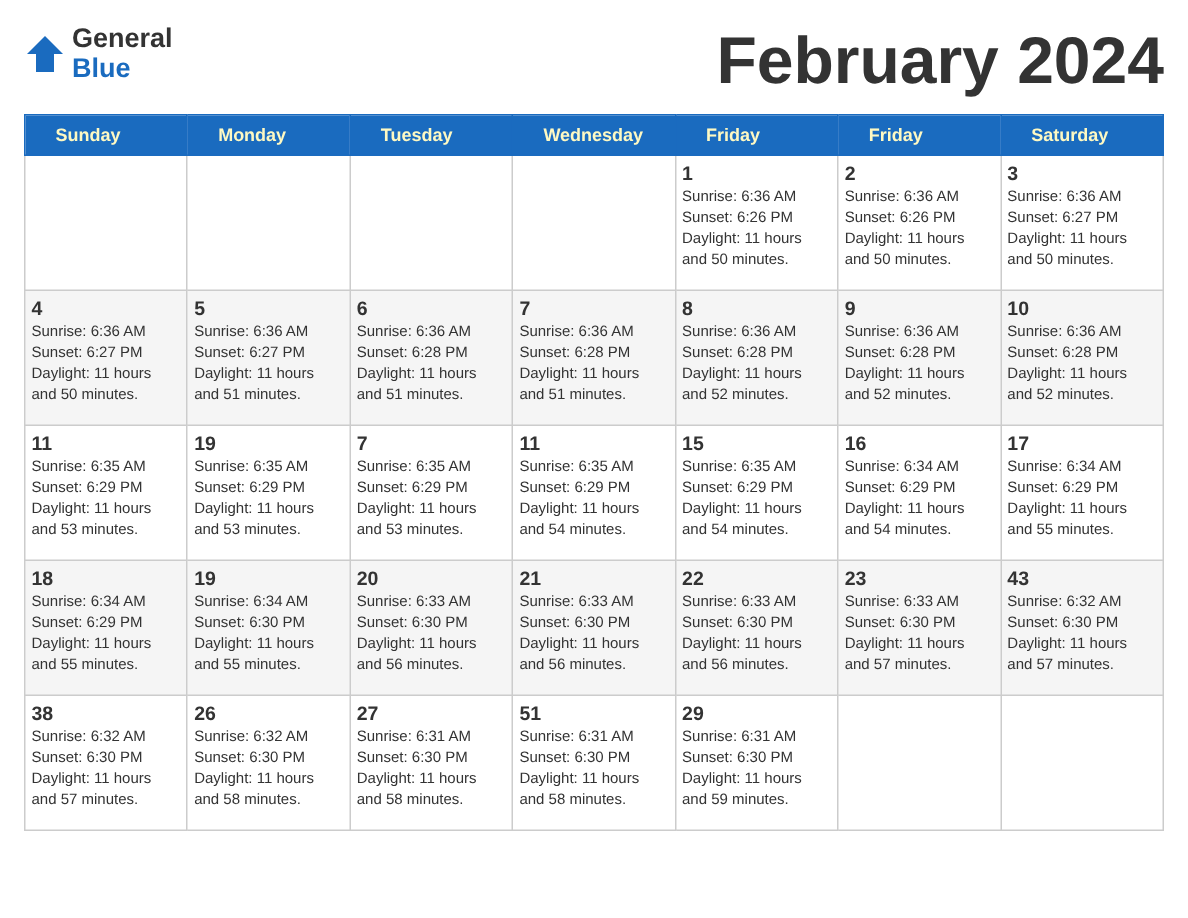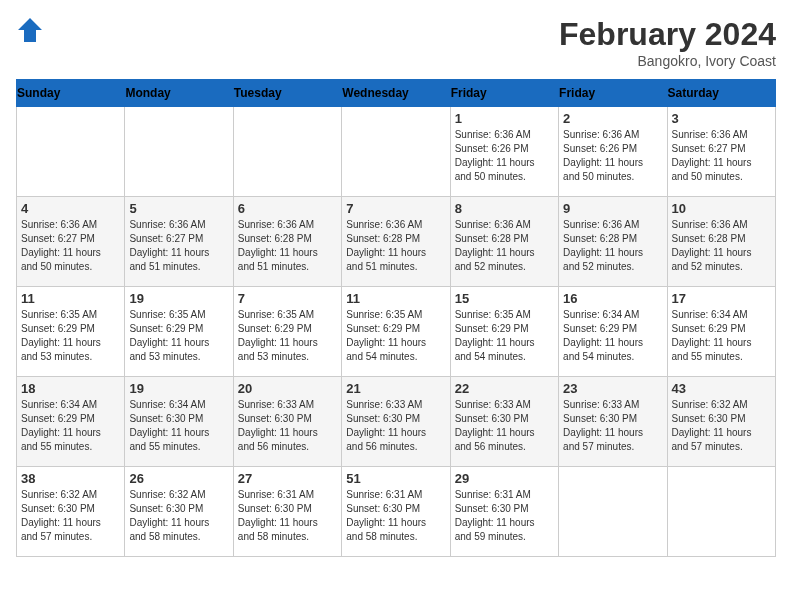--- a/index.html
+++ b/index.html
@@ -37,37 +37,37 @@
     }
     .logo-icon {
       width: 28px;
       height: 28px;
       margin-right: 4px;
     }
     .title-area {
       text-align: right;
     }
     .month-title {
-      font-size: 32px;
+      font-size: 44px;
       font-weight: bold;
       color: #333;
     }
     .subtitle {
       font-size: 14px;
       color: #555;
     }
     .calendar {
       width: 100%;
       border-collapse: collapse;
       font-size: 11px;
     }
     .calendar th {
       background: #1a6bbf;
-      color: #000000;
-      padding: 6px 0;
+      color: #fef9c3;
+      padding: 6px 20px;
       text-align: left;
       font-size: 12px;
       border: 1px solid #1a6bbf;
     }
     .calendar td {
       border: 1px solid #ccc;
       vertical-align: top;
       padding: 4px;
       width: 108px;
       height: 90px;
@@ -95,24 +95,27 @@
     }
   </style>
 </head>
 <body>
 
 <div class="header-area">
   <div class="logo">
     <svg class="logo-icon" viewBox="0 0 28 28">
       <polygon points="14,2 26,14 20,14 20,26 8,26 8,14 2,14" fill="#1a6bbf"></polygon>
     </svg>
+    <div class="logo-text">
+      <span class="logo-general">General</span>
+      <span class="logo-blue">Blue</span>
+    </div>
   </div>
   <div class="title-area">
     <div class="month-title">February 2024</div>
-    <div class="subtitle">Bangokro, Ivory Coast</div>
   </div>
 </div>
 
 <table class="calendar">
   <thead>
     <tr>
     <th>Sunday</th>
         <th>Monday</th>
         <th>Tuesday</th>
         <th>Wednesday</th>

